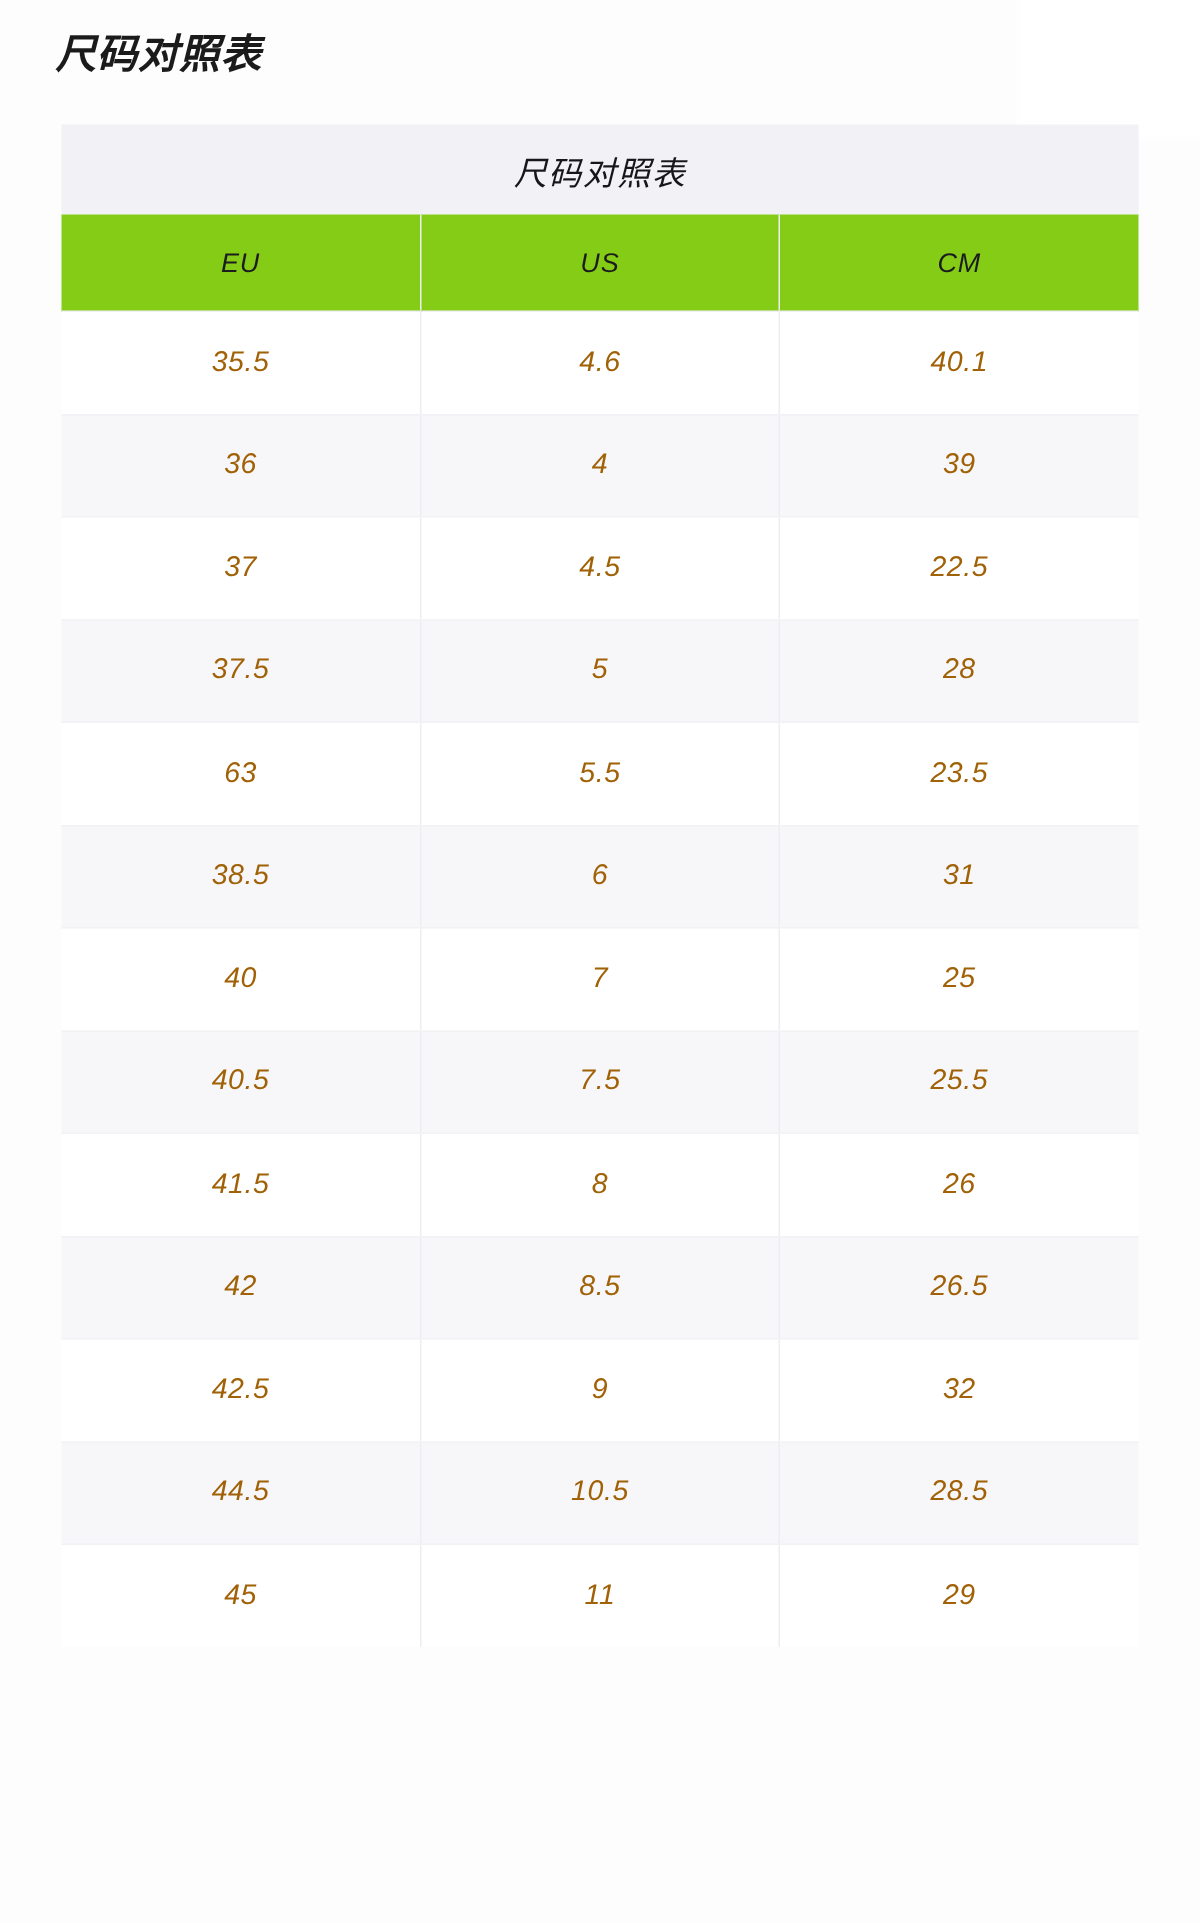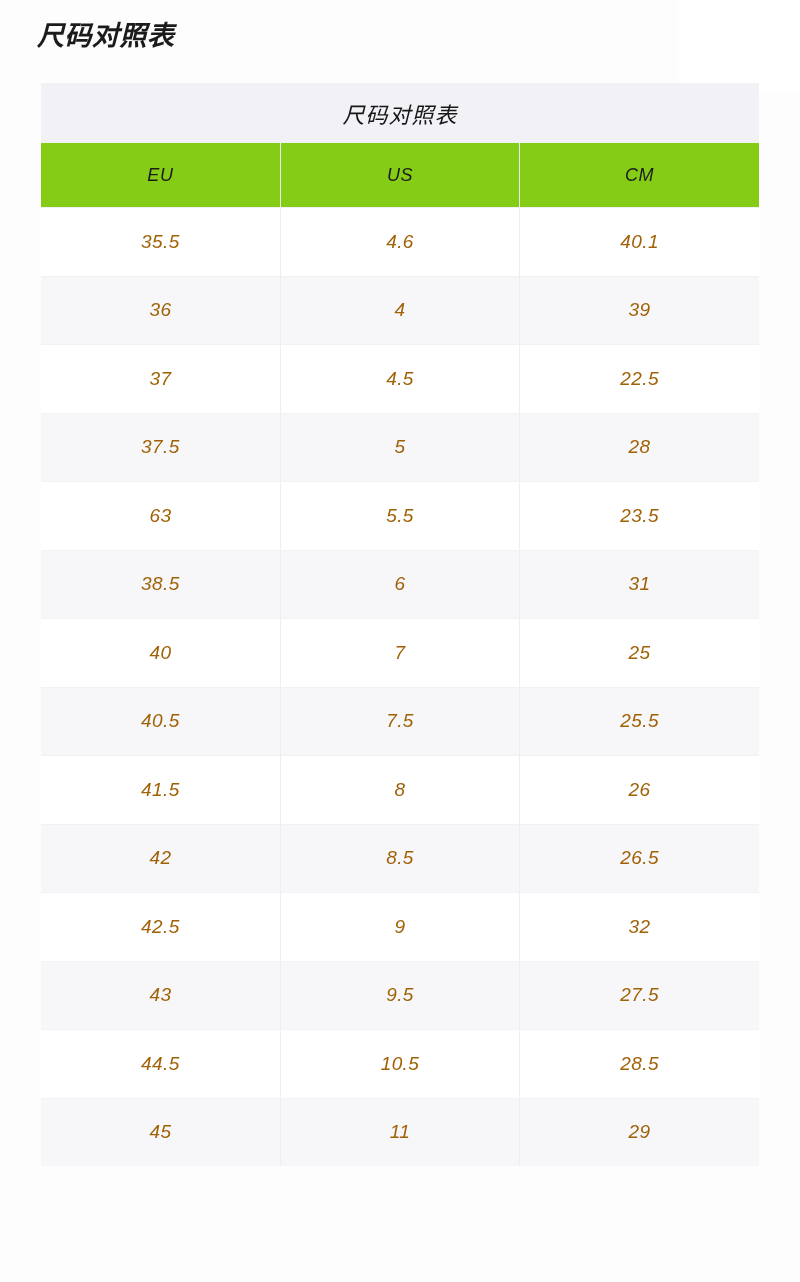--- a/index.html
+++ b/index.html
@@ -174,25 +174,20 @@
           <td class="col-eu">42</td>
           <td class="col-us">8.5</td>
           <td class="col-cm">26.5</td>
         </tr>
         <tr>
           <td class="col-eu">42.5</td>
           <td class="col-us">9</td>
           <td class="col-cm">32</td>
         </tr>
         <tr>
-          <td class="col-eu">43</td>
-          <td class="col-us">9.5</td>
-          <td class="col-cm">27.5</td>
-        </tr>
-        <tr>
           <td class="col-eu">44.5</td>
           <td class="col-us">10.5</td>
           <td class="col-cm">28.5</td>
         </tr>
         <tr>
           <td class="col-eu">45</td>
           <td class="col-us">11</td>
           <td class="col-cm">29</td>
         </tr>
       </tbody>

